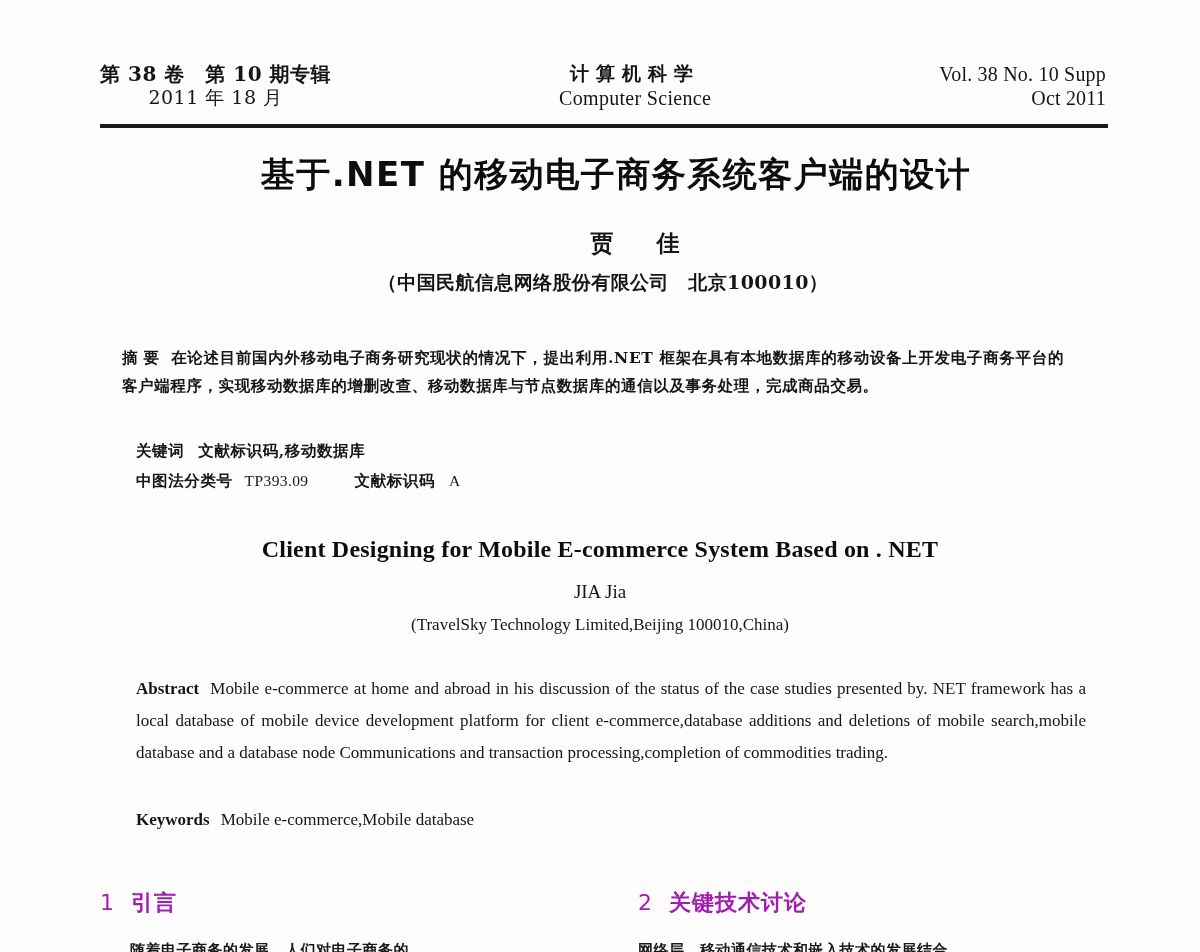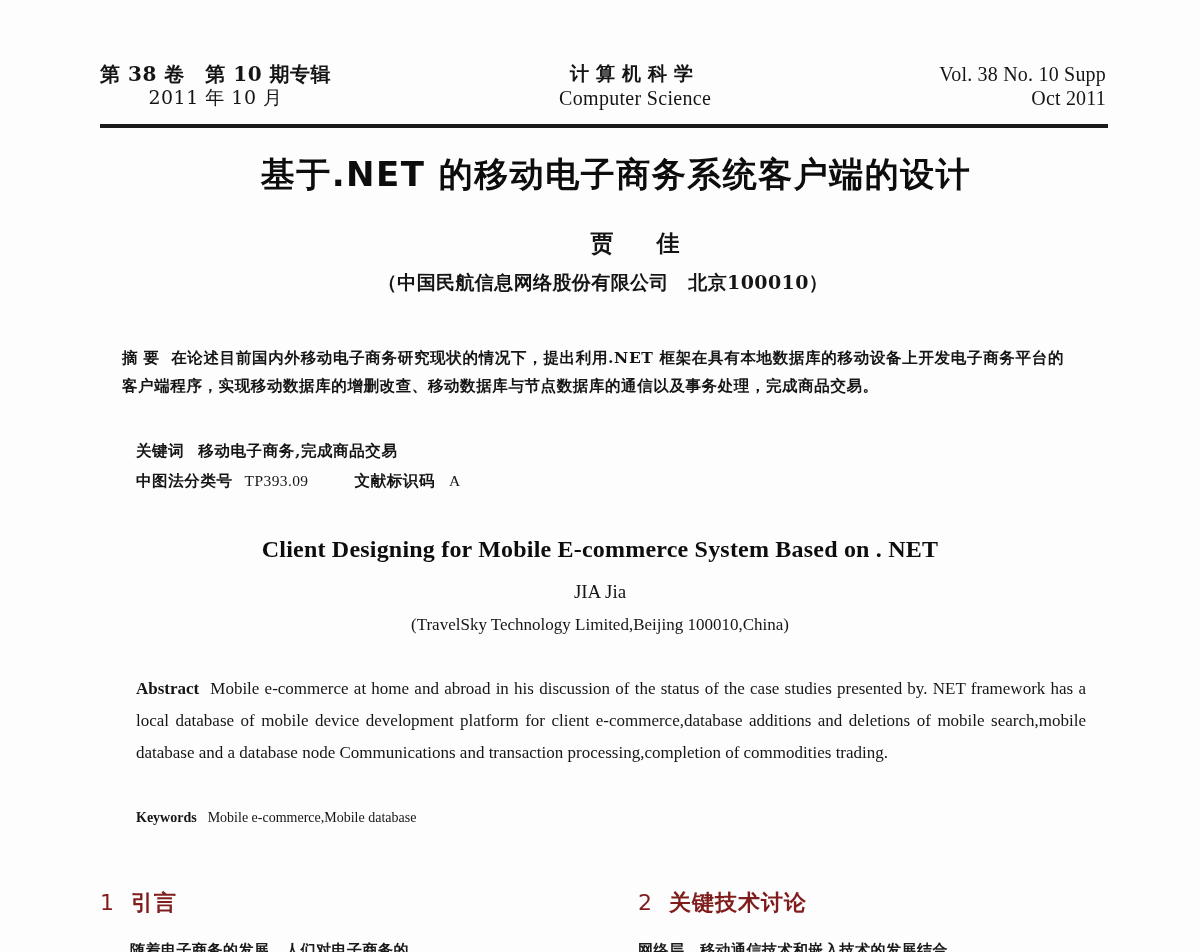--- a/index.html
+++ b/index.html
@@ -226,21 +226,21 @@
   .en-abstract .lbl {
     font-weight: bold;
     margin-right: 11px;
   }
   .en-keywords {
     position: absolute;
     left: 136px;
     top: 810px;
     width: 950px;
     font-family: "Liberation Serif", "DejaVu Serif", serif;
-    font-size: 14px;
+    font-size: 17px;
   }
   .en-keywords .lbl {
     font-weight: bold;
     margin-right: 11px;
   }
 
   
   .body-cols {
     position: absolute;
     left: 100px;
@@ -248,21 +248,21 @@
     width: 1008px;
     display: flex;
     justify-content: space-between;
   }
   .col { width: 470px; }
   .sec-head {
     font-family: "DejaVu Sans", "Liberation Sans", sans-serif;
     font-weight: bold;
     font-size: 22px;
     letter-spacing: 1px;
-    color: #7f1d1d;
+    color: #a21caf;
     white-space: nowrap;
   }
   .sec-head .num { margin-right: 16px; font-weight: normal; }
   .col-body {
     margin-top: 19px;
     font-family: "DejaVu Serif", "Liberation Serif", serif;
     font-weight: bold;
     font-size: 15px;
     line-height: 26px;
     letter-spacing: 0.5px;
@@ -273,21 +273,21 @@
   .col-body.indent { text-indent: 30px; }
 </style>
 </head>
 <body>
 
 <div class="page">
 
   <div class="journal-header">
     <div class="jh-block jh-left">
       <div class="jh-line1">第 38 卷　第 10 期专辑</div>
-      <div class="jh-line2">2011 年 10 月</div>
+      <div class="jh-line2">2011 年 18 月</div>
     </div>
     <div class="jh-block jh-center">
       <div class="jh-cn">计算机科学</div>
       <div class="jh-en">Computer  Science</div>
     </div>
     <div class="jh-block jh-right">
       <div class="jh-line1">Vol. 38 No. 10 Supp</div>
       <div class="jh-line2">Oct 2011</div>
     </div>
   </div>
@@ -296,21 +296,21 @@
 
   <div class="cn-title">基于.NET 的移动电子商务系统客户端的设计</div>
   <div class="cn-author">贾　佳</div>
   <div class="cn-affil">（中国民航信息网络股份有限公司　北京100010）</div>
 
   <div class="cn-abstract">
     <span class="lbl">摘要</span><span>在论述目前国内外移动电子商务研究现状的情况下，提出利用.NET 框架在具有本地数据库的移动设备上开发电子商务平台的客户端程序，实现移动数据库的增删改查、移动数据库与节点数据库的通信以及事务处理，完成商品交易。</span>
   </div>
 
   <div class="cn-keywords">
-    <span class="lbl">关键词</span><span>移动电子商务,完成商品交易</span>
+    <span class="lbl">关键词</span><span>文献标识码,移动数据库</span>
   </div>
 
   <div class="cn-clc">
     <span class="lbl">中图法分类号</span><span class="val">TP393.09</span><span class="lbl">文献标识码</span><span class="val2">A</span>
   </div>
 
   <div class="en-title">Client Designing for Mobile E-commerce System Based on . NET</div>
   <div class="en-author">JIA Jia</div>
   <div class="en-affil">(TravelSky Technology Limited,Beijing 100010,China)</div>
 

